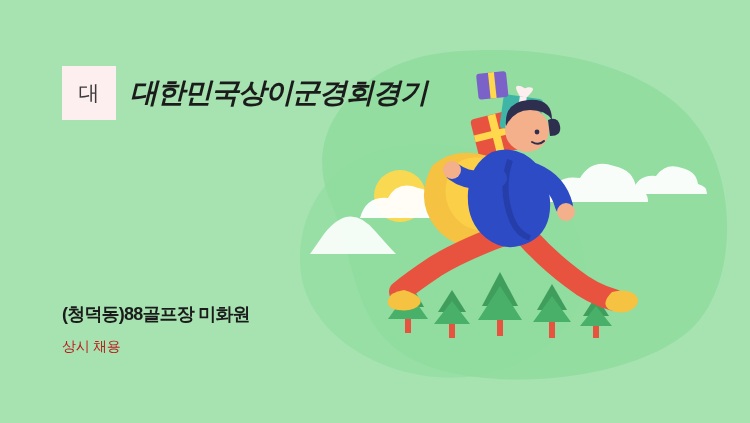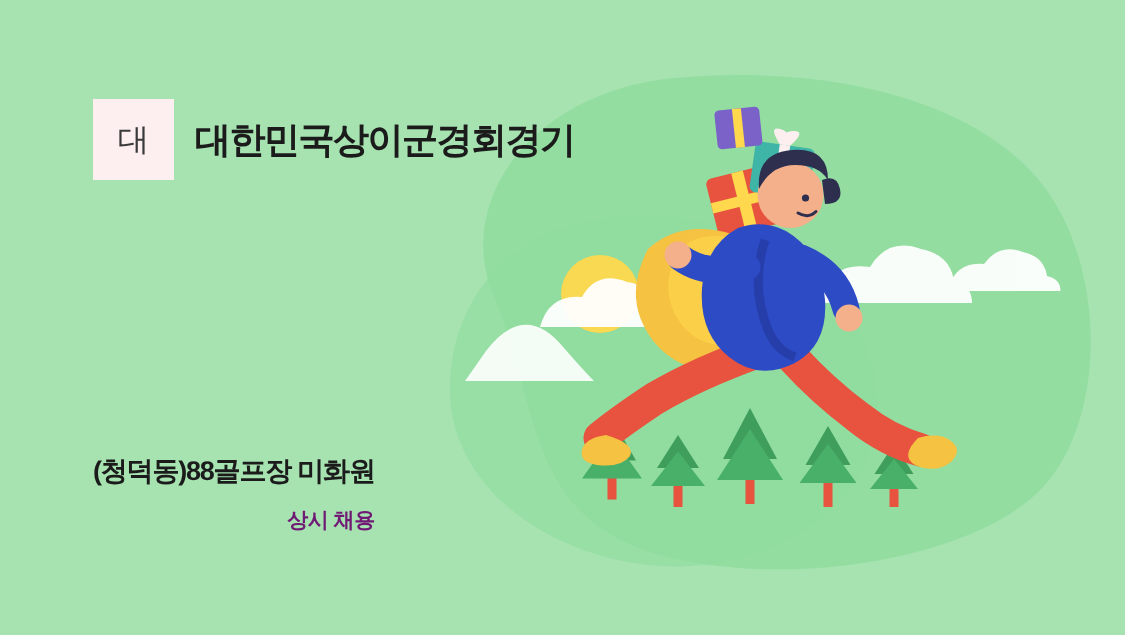--- a/index.html
+++ b/index.html
@@ -47,49 +47,49 @@
     align-items: center;
     justify-content: center;
     font-size: 21px;
     color: #3a3a3a;
     font-weight: 400;
     letter-spacing: 0;
     flex: none;
   }
   .title {
     margin-left: 14px;
-    font-size: 24px;
+    font-size: 28px;
     font-weight: 700;
     color: #1b1b1b;
     letter-spacing: -1px;
     white-space: nowrap;
+    font-style: italic;
   }
 
   
   .bottom {
     position: absolute;
     left: 62px;
     top: 302px;
     z-index: 5;
   }
   .subtitle {
     font-size: 18px;
     font-weight: 700;
     color: #1b1b1b;
     letter-spacing: -0.8px;
     white-space: nowrap;
   }
   .meta {
     margin-top: 12px;
     font-size: 14px;
-    font-weight: 700;
-    color: #701a75;
+    font-weight: 400;
+    color: #b91c1c;
     letter-spacing: -0.3px;
     white-space: nowrap;
-    text-align: right;
   }
 </style>
 </head>
 <body>
 
 <div class="card">
 
   <svg class="illu" viewBox="0 0 750 423" xmlns="http://www.w3.org/2000/svg">
 
     <path d="M330 200 C300 130 360 60 450 52 C560 42 660 70 700 130 C740 190 735 290 690 330 C640 375 520 392 440 370 C350 345 360 270 330 200 Z" fill="#8fdc9e" opacity="0.85"></path>

